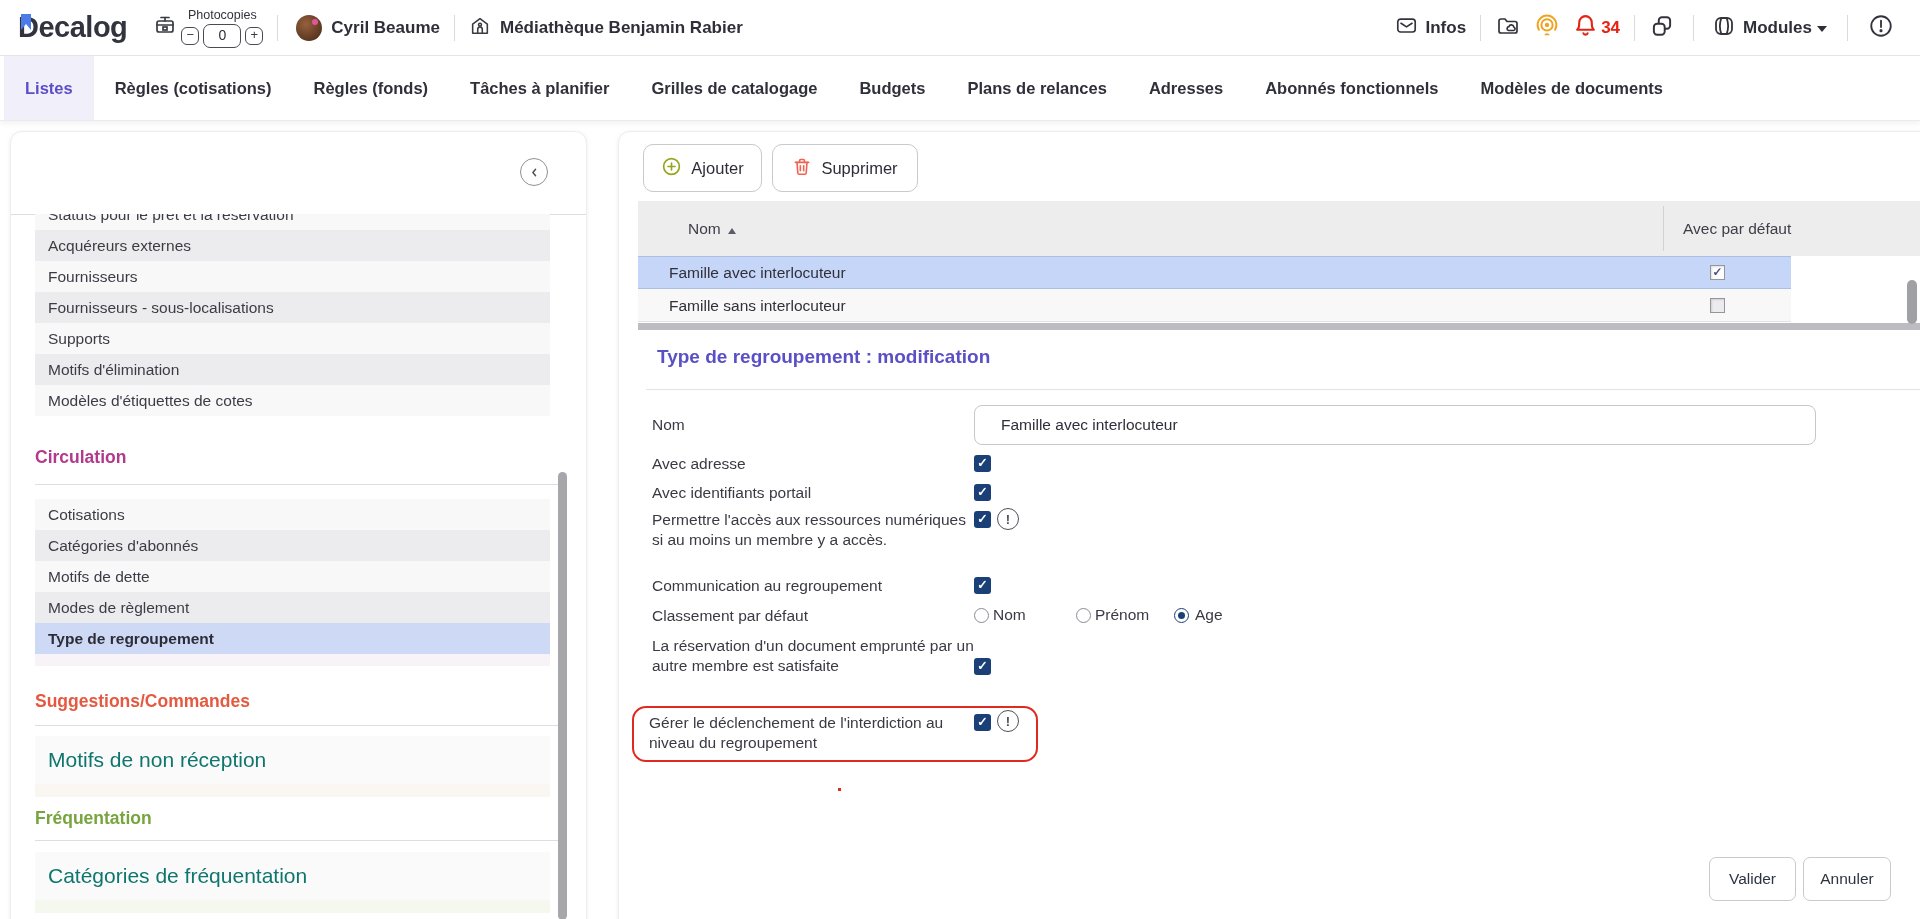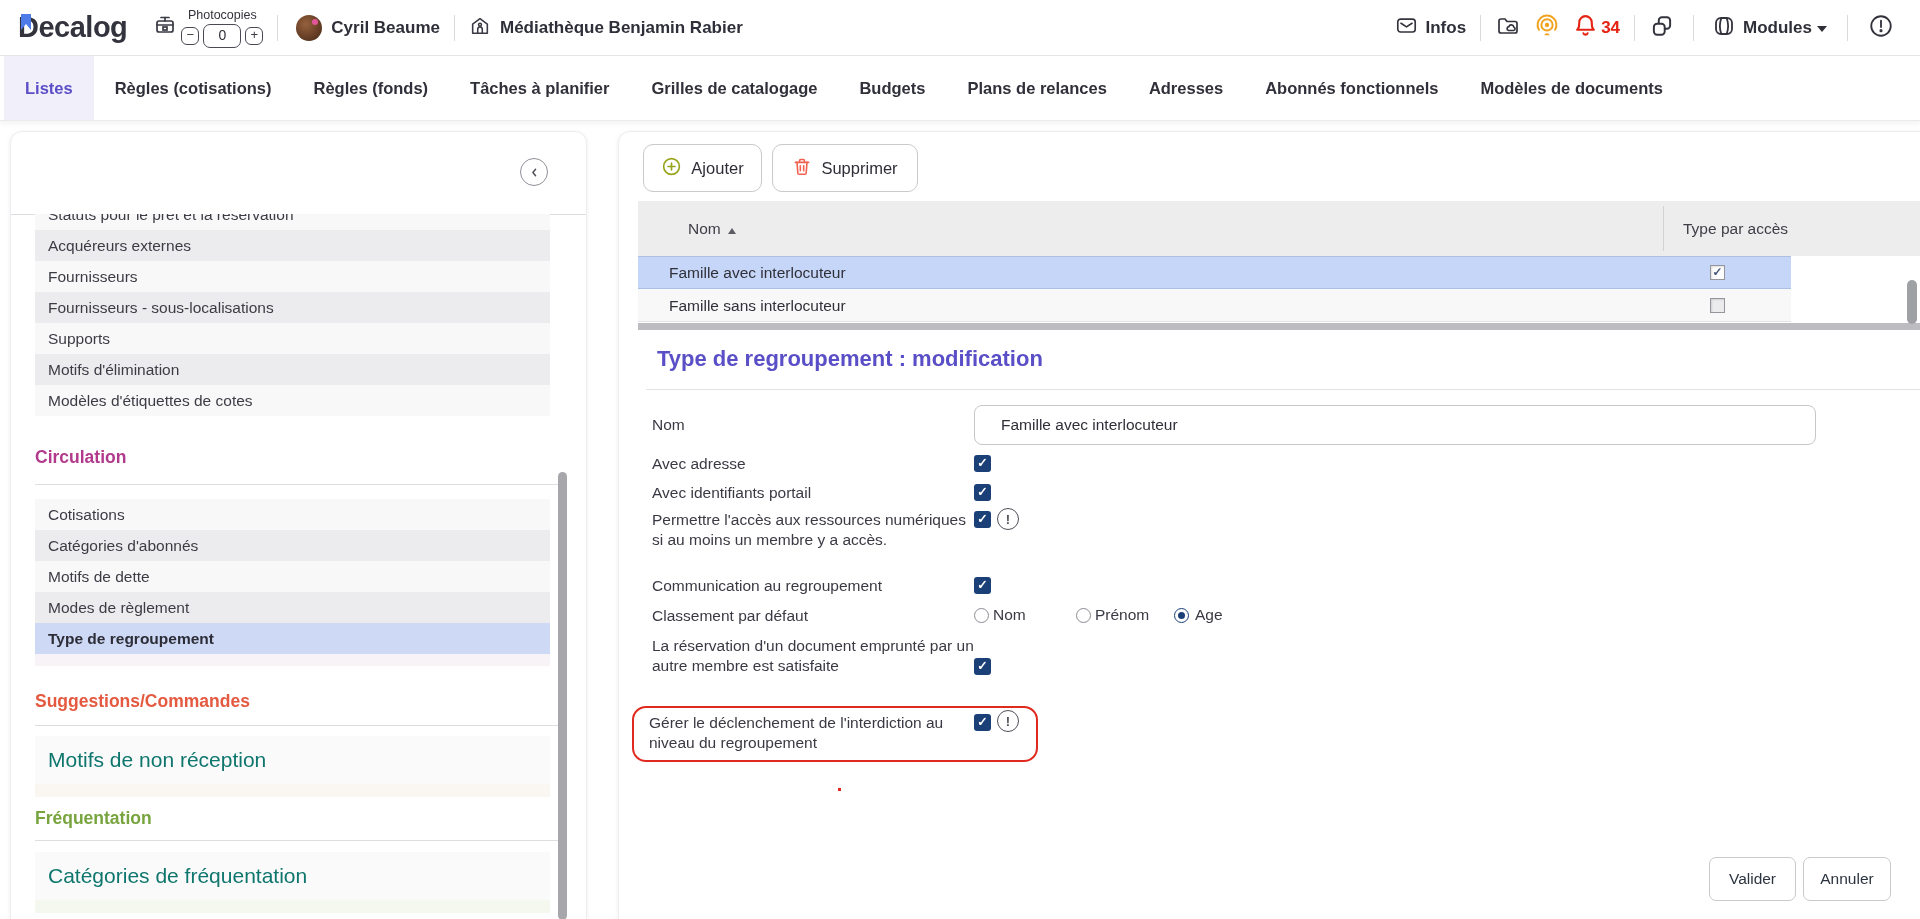--- a/index.html
+++ b/index.html
@@ -94,21 +94,21 @@
   .legacy-cb { position:absolute; left:1072px; top:9px; width:15px; height:15px;
     border:1px solid #95959c; background:#ececee; box-shadow:inset 1px 1px 2px rgba(0,0,0,0.12);
     font-size:12px; line-height:13px; text-align:center; color:#44557a; font-weight:700; }
   .legacy-cb.on { background:#fdfdfd; }
   .legacy-cb.on::after { content:"✓"; }
   .h-scroll { position:absolute; left:19px; right:0; top:191px; height:7px; background:#bdbdc1; }
   .v-pill { position:absolute; left:1288px; top:148px; width:10px; height:44px; background:#9fa1a5;
     border-radius:5px; }
 
   
-  .form-title { position:absolute; left:38px; top:214px; font-size:22px; font-weight:700; color:#5a4fc7; }
+  .form-title { position:absolute; left:38px; top:214px; font-size:19px; font-weight:700; color:#5a4fc7; }
   .form-div { position:absolute; left:27px; right:0; top:257px; height:1px; background:#e3e3e7; }
   .flabel { position:absolute; left:33px; width:322px; font-size:15.5px; color:#3a3a44; line-height:19.5px; }
   .cb { position:absolute; left:355px; width:17px; height:17px; background:#1b4077; border-radius:3px;
     color:#fff; font-size:12.5px; font-weight:700; line-height:17px; text-align:center; cursor:pointer; }
   .cb.on::after { content:"✓"; }
   .info-ic { position:absolute; width:22px; height:22px; border-radius:50%; border:1.6px solid #4f4f58;
     color:#4f4f58; font-size:13px; font-weight:700; display:flex; align-items:center; justify-content:center; }
   .nom-input { position:absolute; left:355px; top:273px; width:842px; height:40px; background:#fff;
     border:1px solid #c6c6cb; border-radius:8px; font-size:15.5px; color:#2f2f39;
     padding-left:26px; line-height:38px; }
@@ -313,21 +313,21 @@
       </svg>
     </span>
     <span>Supprimer</span>
   </div>
 
   <div class="tbl-head">
     <div class="col1">
       <span>Nom</span><span class="sort-asc"></span>
     </div>
     <div class="col-sep"></div>
-    <div class="col2">Type par accès</div>
+    <div class="col2">Avec par défaut</div>
   </div>
 
   <div class="tbl-row sel" style="top:124px;">
     <div class="row-fill"></div>
     <div class="cell-name">Famille avec interlocuteur</div>
     <div class="legacy-cb on"></div>
   </div>
   <div class="tbl-row alt2" style="top:157px;">
     <div class="row-fill"></div>
     <div class="cell-name">Famille sans interlocuteur</div>

